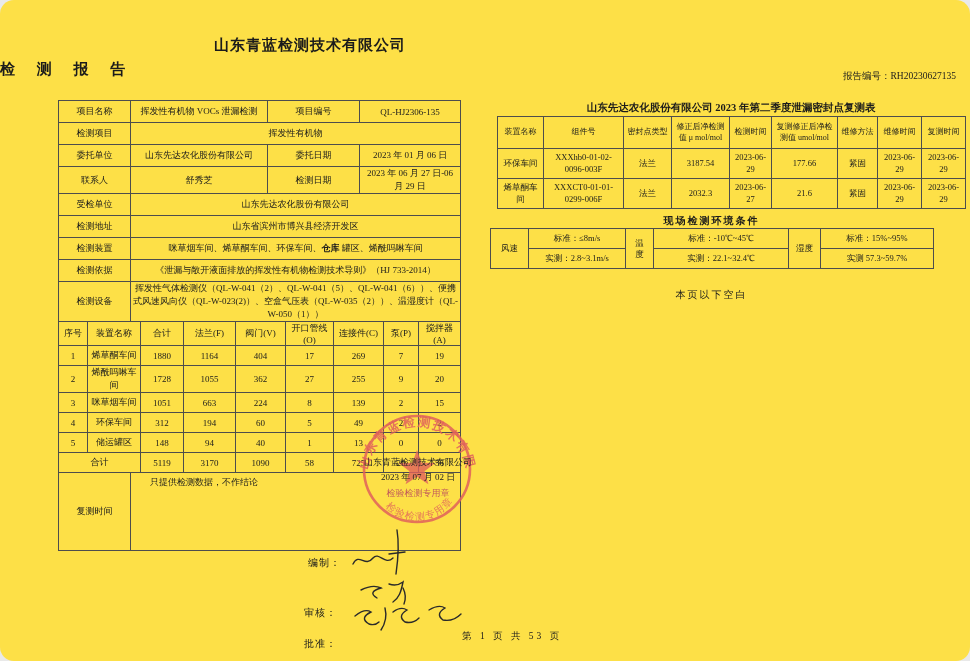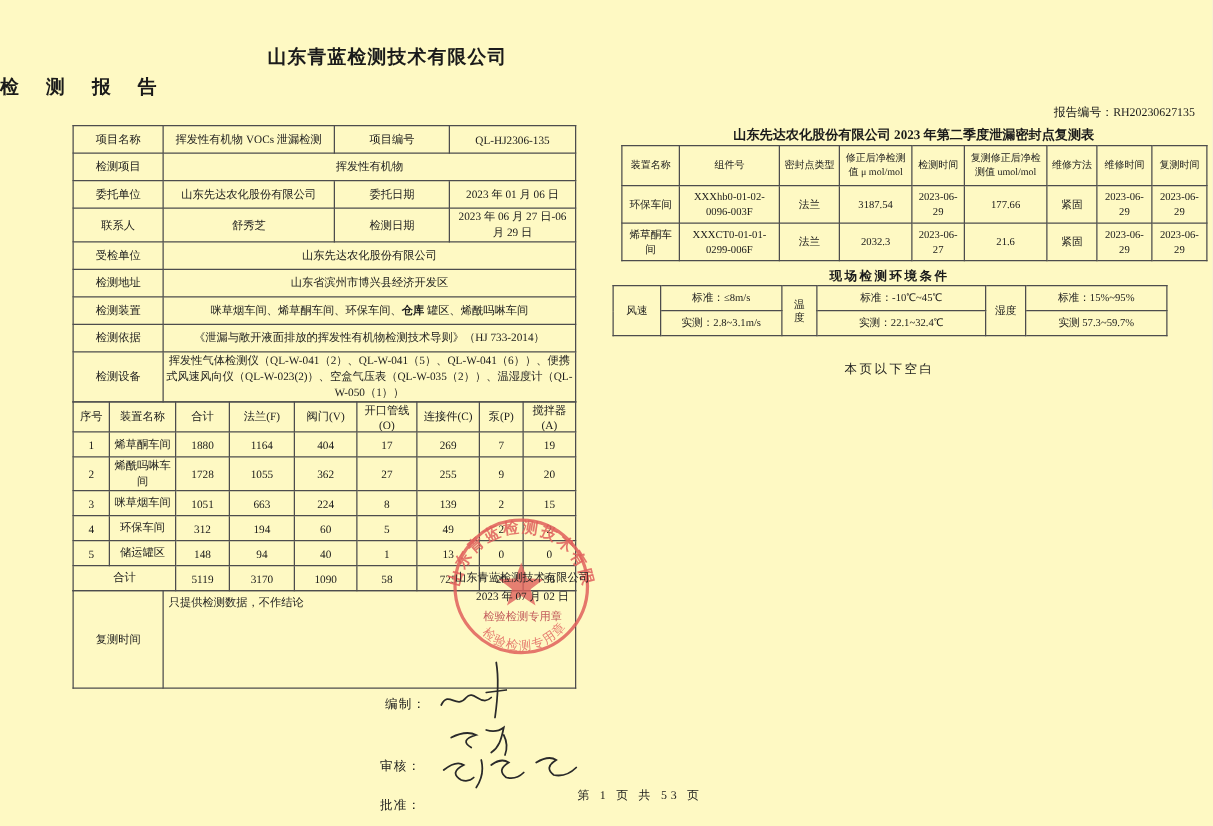--- a/index.html
+++ b/index.html
@@ -1,39 +1,39 @@
 <!DOCTYPE html>
 <html><head>
 <meta charset="utf-8">
 <style>
   * { margin:0; padding:0; box-sizing:border-box; }
   body { background:#e9e9e9; font-family:"Liberation Serif", serif; }
-  .page { position:relative; width:970px; height:661px; background:#fef9c3; color:#1b1b1b; overflow:hidden; }
+  .page { position:relative; width:970px; height:661px; background:#fde047; color:#1b1b1b; overflow:hidden;border-radius:14px; }
 
   .doc-company { position:absolute; top:36px; left:0; width:620px; text-align:center;
     font-size:15px; font-weight:bold; letter-spacing:1px; }
   .doc-title { position:absolute; top:60px; left:0; width:620px; text-align:left;
     font-size:15px; font-weight:bold; letter-spacing:9px; }
-  .report-no { position:absolute; top:84px; left:843px; font-size:9.5px;font-family:Liberation Serif, serif; }
+  .report-no { position:absolute; top:70px; left:843px; font-size:9.5px;font-family:Liberation Serif, serif; }
 
   table { border-collapse:collapse; table-layout:fixed; }
   td, th { border:1px solid #4d4d4d; text-align:center; vertical-align:middle;
     padding:0 2px; overflow:hidden; font-weight:normal; }
 
   .left-tables { position:absolute; left:58px; top:100px; width:402px; }
   .info-table { width:402px; font-size:9px; }
   .info-table td { height:22px; }
   .ins-bold { font-weight:bold; }
 
   .count-table { width:402px; font-size:9px; margin-top:-1px; }
   .count-table td { height:20px; }
 
   .concl-table { width:402px; font-size:9px; margin-top:-1px; }
   .concl-label { height:78px; }
-  .concl-value { text-align:left; vertical-align:top; padding:3px 4px; }
+  .concl-value { text-align:left; vertical-align:top; padding:3px 19px; }
   .note-row td { height:24px; }
 
   
   .stamp { position:absolute; left:353px; top:410px; width:128px; height:118px; pointer-events:none; }
   .stamp-overlay { position:absolute; left:343px; top:455px; width:150px; text-align:center;
     font-size:9px; line-height:1.7; color:#222; }
   .stamp-overlay .line3 { color:#c25b5b; }
 
   
   .sig-label { position:absolute; font-size:10px; letter-spacing:1px; }

